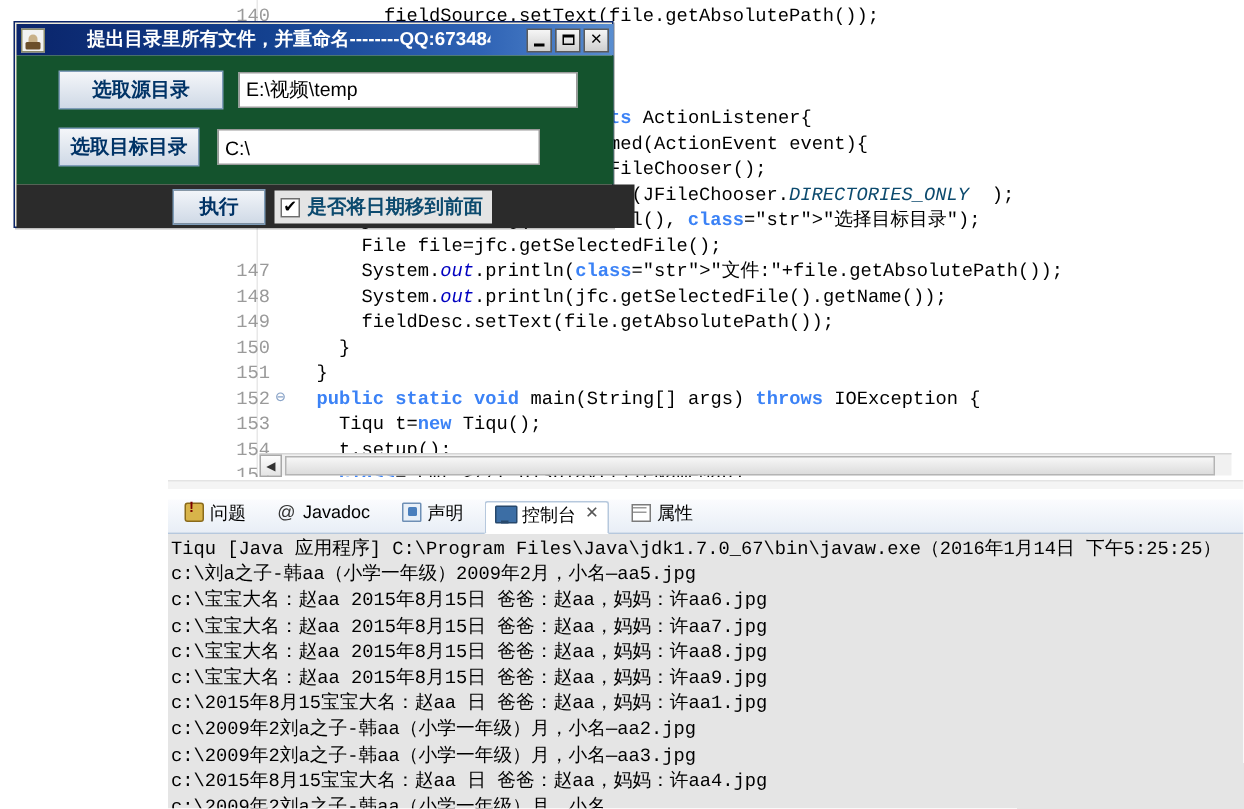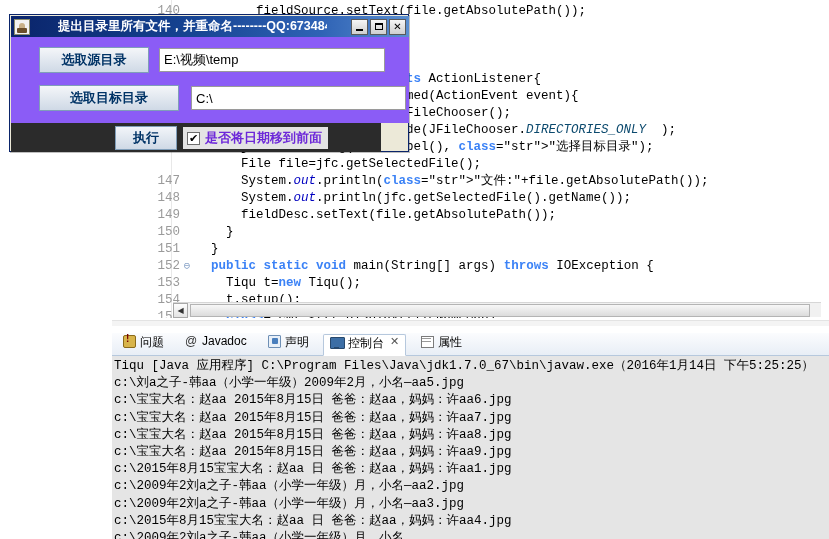--- a/index.html
+++ b/index.html
@@ -305,21 +305,21 @@
     width: 7px; height: 2px; background: #000; margin-top: 6px;
   }
   .dlg-btn .max-box {
     width: 8px; height: 7px; border: 1px solid #000; border-top-width: 2px;
   }
 
   .dlg-body {
     position: absolute;
     left: 1px; top: 22px;
     width: 398px; height: 86px;
-    background: #8b5cf6;
+    background: #14532d;
   }
   .row {
     position: absolute;
     display: flex;
     align-items: center;
   }
   .row1 { left: 28px; top: 10px; }
   .row2 { left: 28px; top: 48px; }
   .swing-btn {
     background: linear-gradient(#f4f6f9,#cfd9e6);
@@ -343,27 +343,27 @@
     font-family: "Liberation Sans", sans-serif;
     display: flex;
     align-items: center;
     padding: 0 4px;
     color: #000;
     white-space: nowrap;
     overflow: hidden;
   }
   .f1 { width: 226px; margin-left: 10px; }
   .f2 { width: 215px; margin-left: 12px; }
-  .b2 { width: 140px; }
+  .b2 { width: 94px; }
   .b1 { width: 110px; }
 
   .dlg-footer {
     position: absolute;
     left: 1px; top: 108px;
-    width: 370px; height: 29px;
+    width: 412px; height: 29px;
     background: #2b2b2b;
     display: flex;
     align-items: center;
   }
   .exec-btn {
     position: absolute;
     left: 104px; top: 3px;
     width: 62px; height: 24px;
     background: linear-gradient(#f2f5f9,#cfd9e6);
     border: 1px solid #7f9db9;
@@ -393,21 +393,21 @@
     align-items: center;
     justify-content: center;
     font-size: 11px;
     color: #000;
     line-height: 1;
     flex: 0 0 13px;
   }
   .chk-label {
     font-size: 13px;
     font-weight: bold;
-    color: #6d28d9;
+    color: #0c4a6e;
     font-family: "Liberation Sans", sans-serif;
     white-space: nowrap;
   }
   .panel-divider {
     position: absolute;
     left: 112px; top: 320px;
     width: 717px; height: 6px;
     background: #f4f4f4;
     border-top: 1px solid #e3e3e3;
   }

